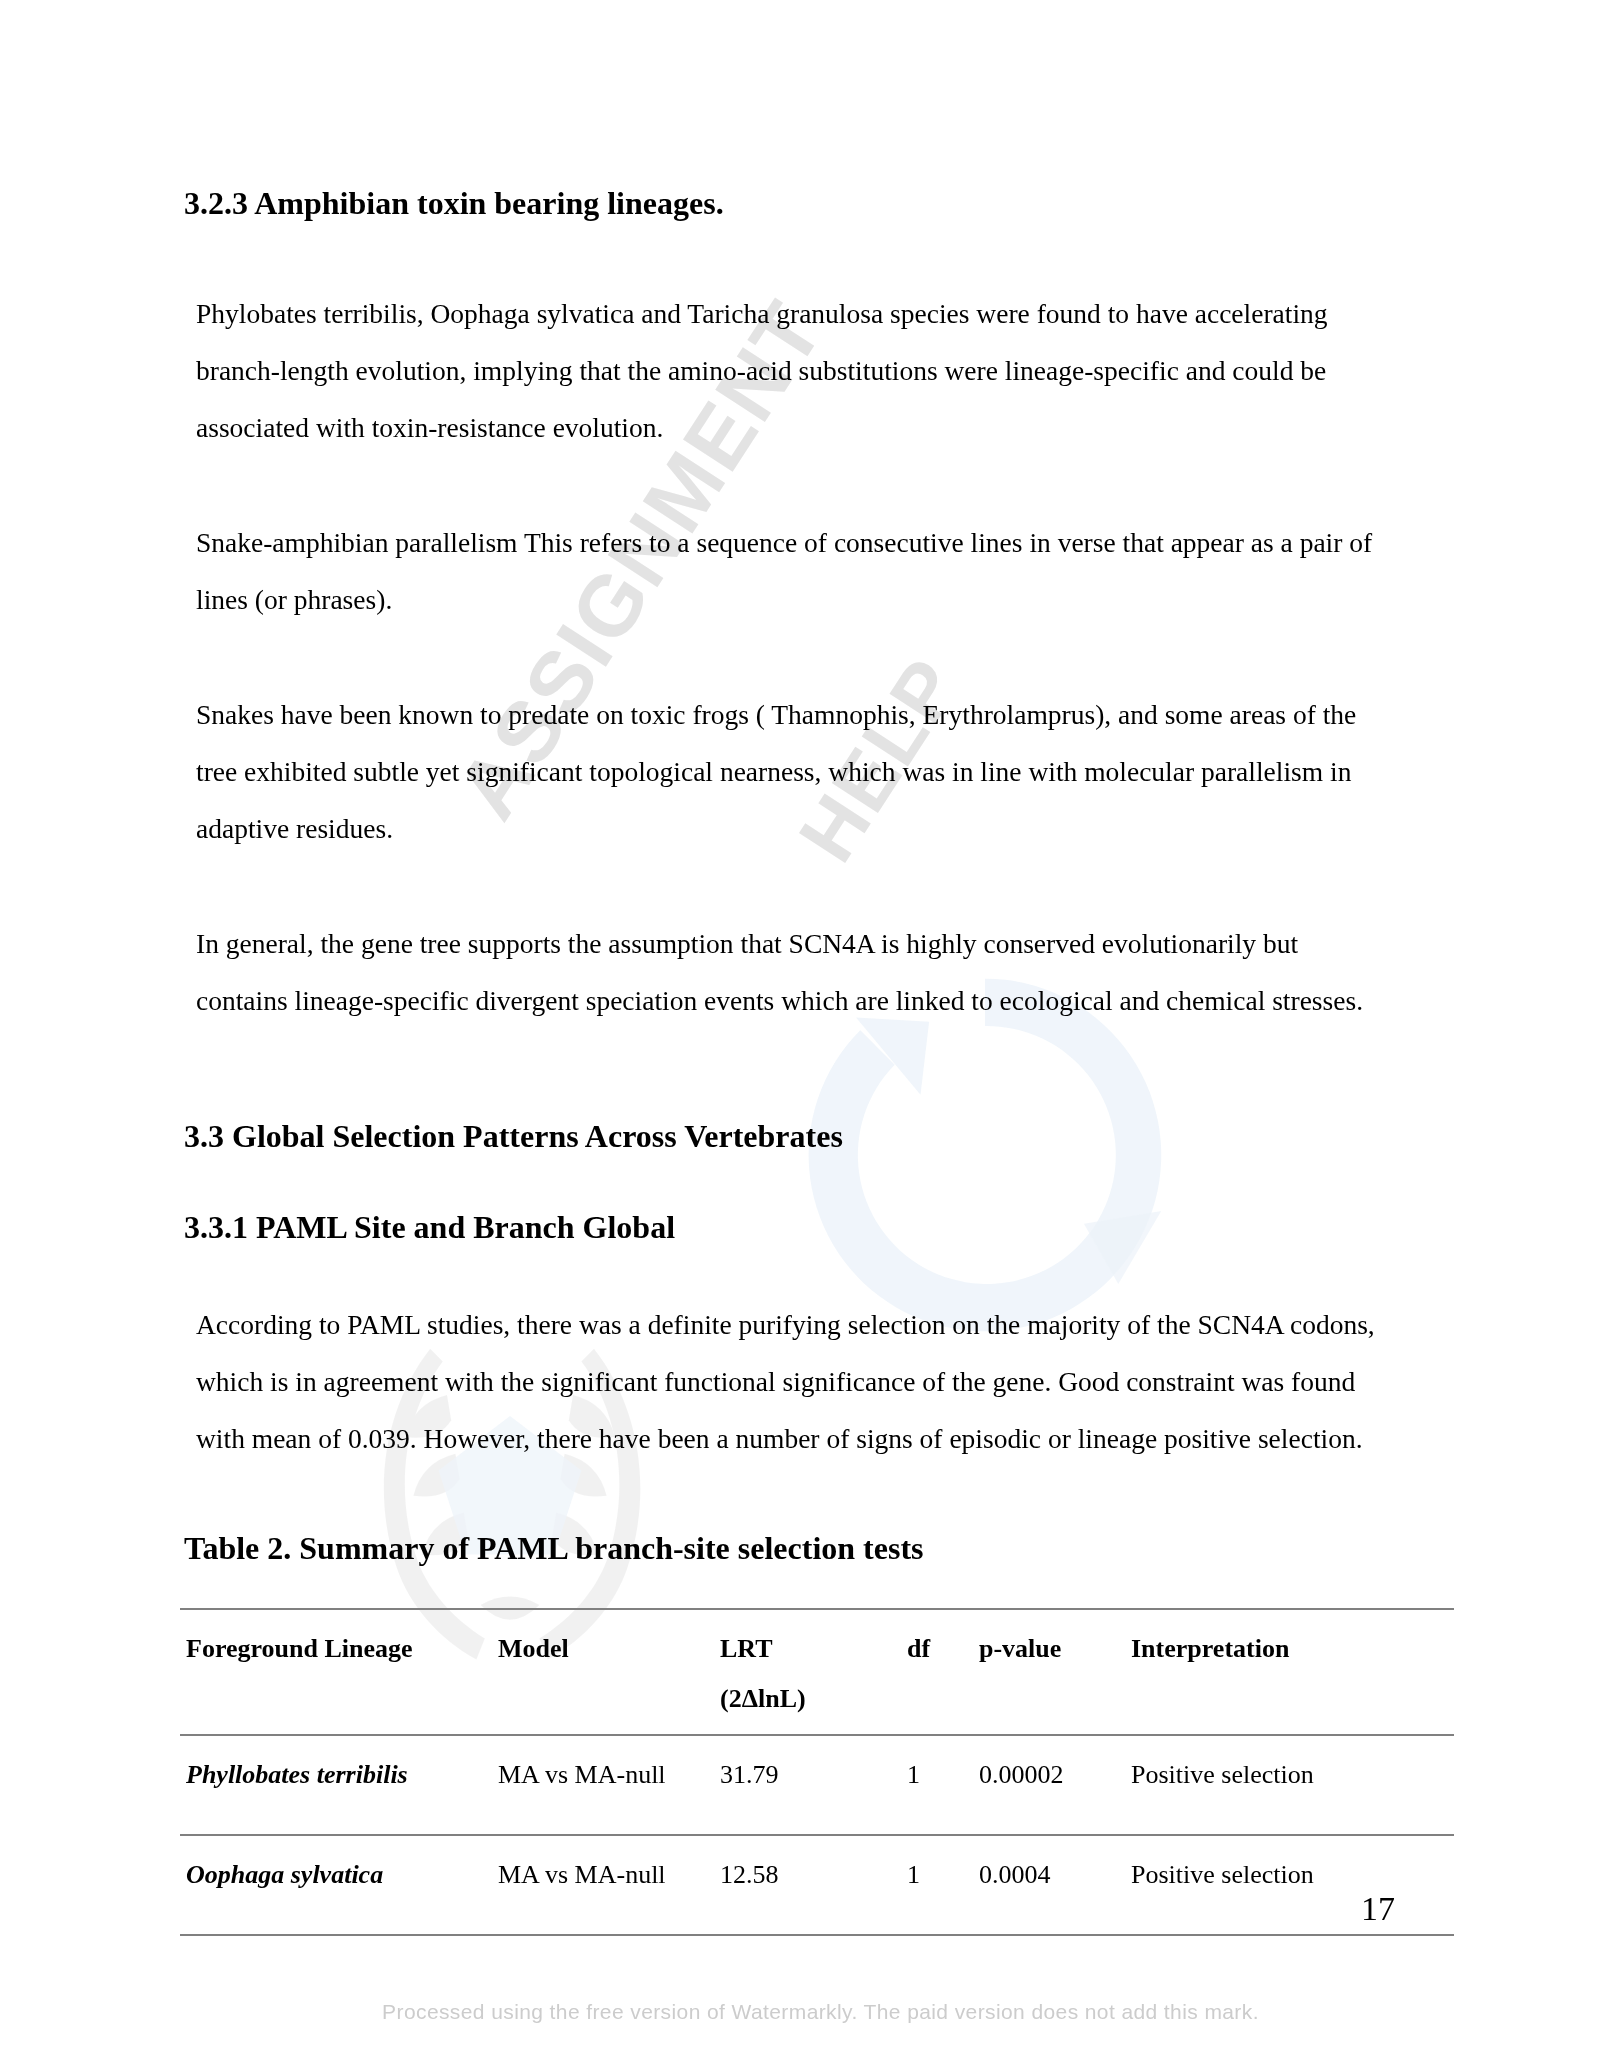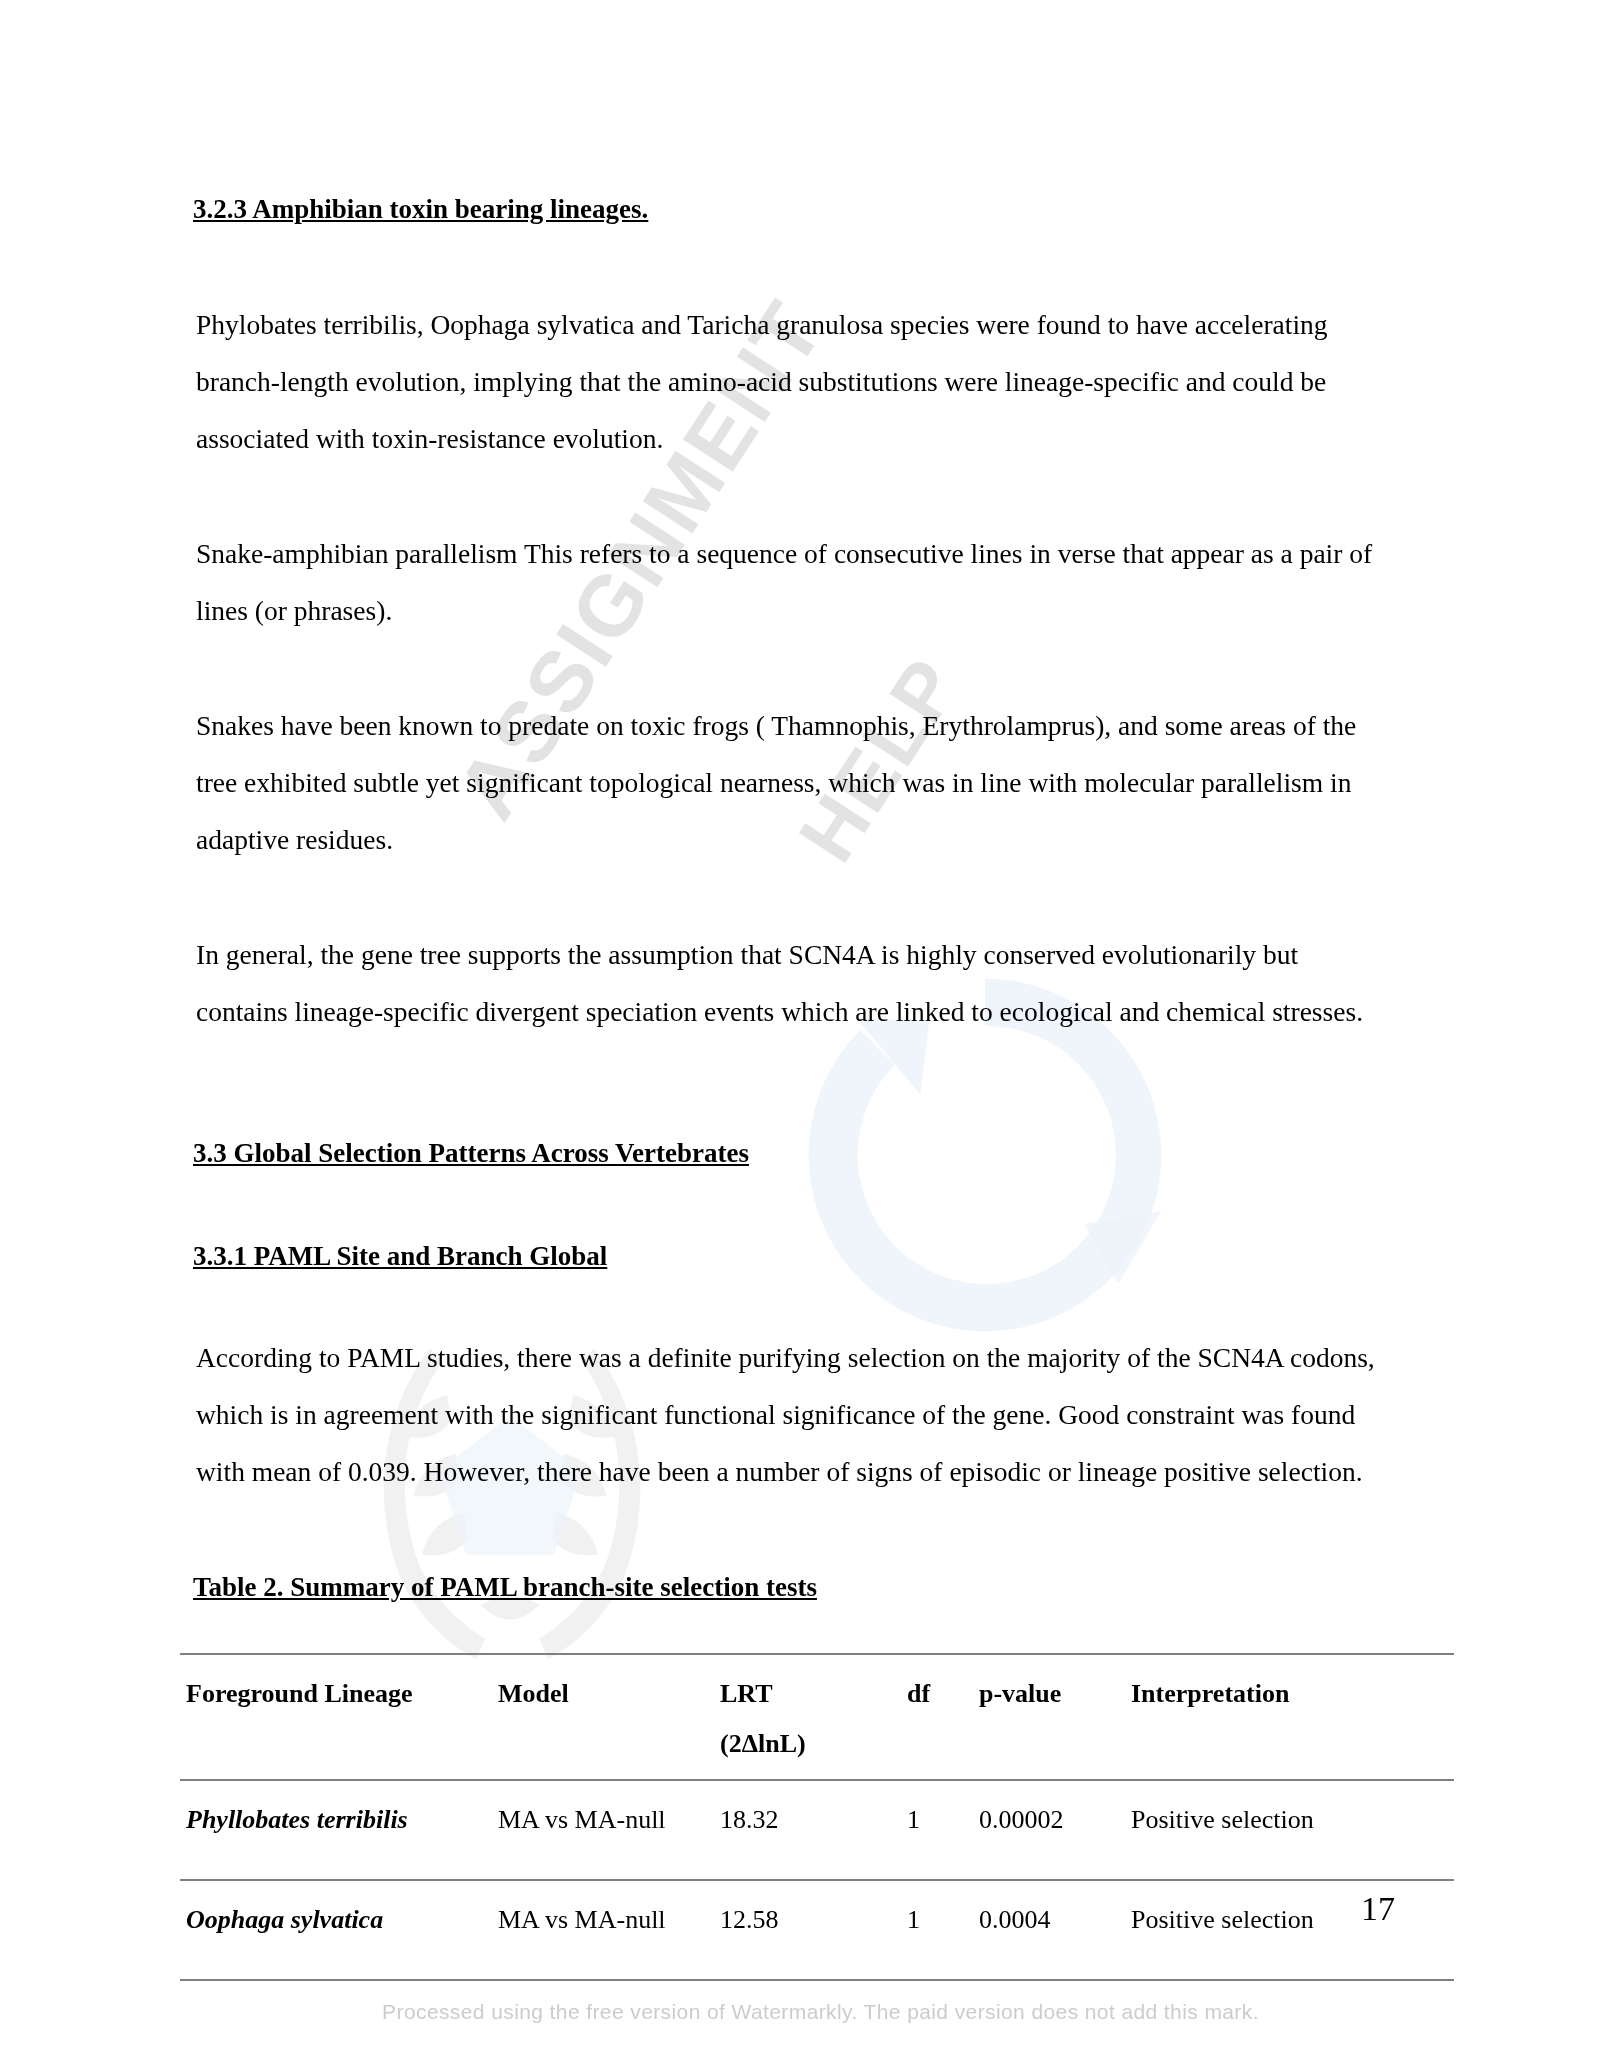--- a/index.html
+++ b/index.html
@@ -61,25 +61,24 @@
 
   
   .content {
     position: absolute;
     left: 180px;
     top: 0;
     width: 1215px;
     z-index: 3;
   }
   h3.heading {
-    font-size: 27px;
-    font-weight: bold;
-    margin: 13px;
+    font-size: 32px;
+    font-weight: bold;
+    margin: 4px;
     line-height: 1.35;
-    text-decoration: underline;
   }
   .p {
     font-size: 27.5px;
     line-height: 57px;
     margin: 16px;
     text-align: left;
   }
   .gap-s { height: 26px; }
   .gap-m { height: 40px; }
   .gap-l { height: 66px; }
@@ -236,21 +235,21 @@
           <th class="col-pval">p-value</th>
           <th class="col-interp">Interpretation</th>
         </tr>
       </thead>
       <tbody>
         <tr>
           <td class="col-lineage">
             <span class="sp-name">Phyllobates terribilis</span>
           </td>
           <td class="col-model">MA vs MA-null</td>
-          <td class="col-lrt">18.32</td>
+          <td class="col-lrt">31.79</td>
           <td class="col-df">1</td>
           <td class="col-pval">0.00002</td>
           <td class="col-interp">Positive selection</td>
         </tr>
         <tr class="last-rule">
           <td class="col-lineage">
             <span class="sp-name">Oophaga sylvatica</span>
           </td>
           <td class="col-model">MA vs MA-null</td>
           <td class="col-lrt">12.58</td>

